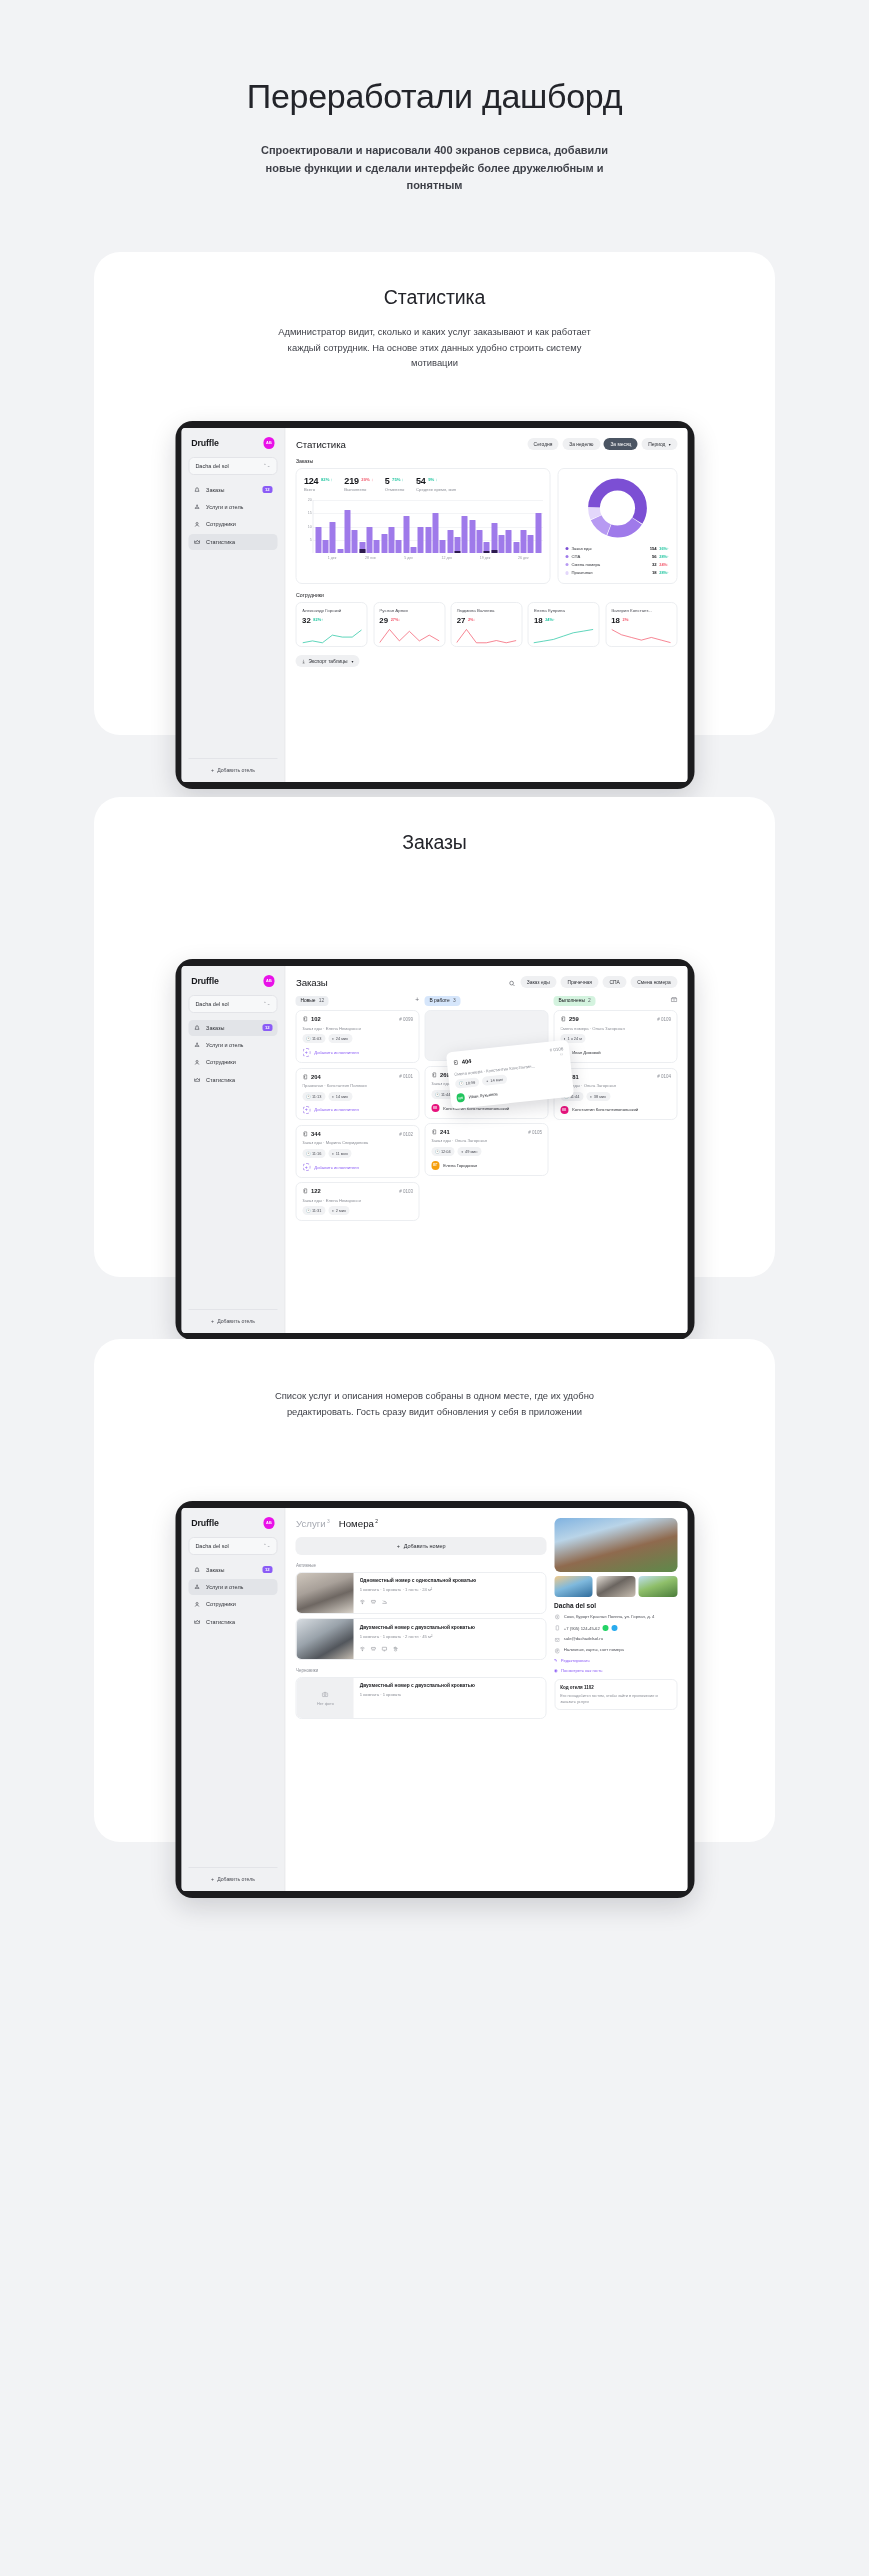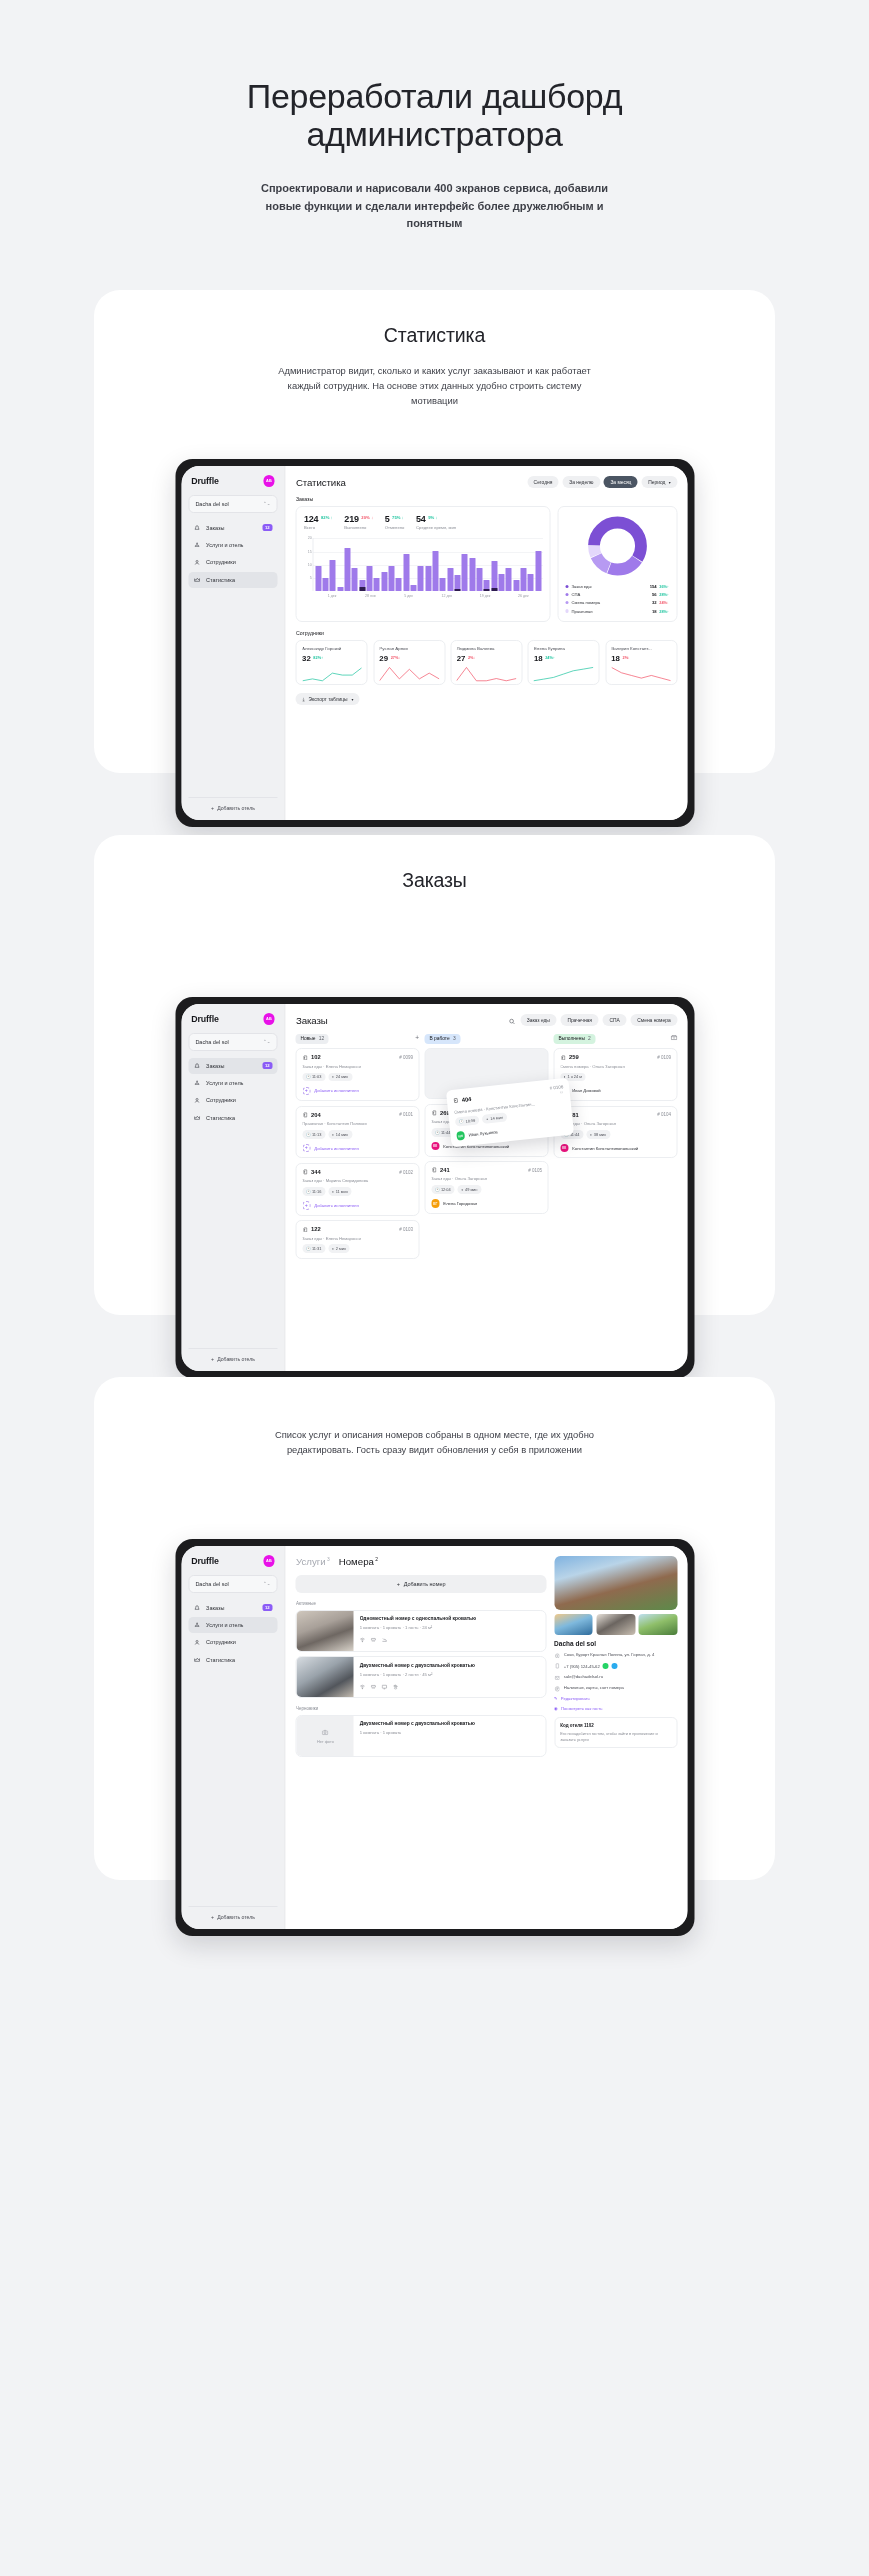--- a/index.html
+++ b/index.html
@@ -40,21 +40,21 @@
     max-width: 324px;
   }
 
   
   .tablet {
     position: absolute; left: 50%; transform: translateX(-50%);
     background: #1c1c1e; border-radius: 17px; padding: 7.1px 6.5px;
     box-shadow: 0 9px 26px rgba(20,20,30,.16);
   }
   .screen {
-    background: #f4f5f7; border-radius: 18px; overflow: hidden;
+    background: #f4f5f7; border-radius: 4px; overflow: hidden;
     display: flex; position: relative;
   }
   .t1 { top: 169px; width: 519px; }
   .t1 .screen { height: 354px; }
   .t2 { top: 162px; width: 519px; }
   .t2 .screen { height: 367px; }
   .t3 { top: 162px; width: 519px; }
   .t3 .screen { height: 383px; }
 
   
@@ -257,21 +257,20 @@
   .ph-pool { background: linear-gradient(160deg,#f0c98a 0%,#7fb9dd 45%,#2f6c9c 100%); }
   .ph-int  { background: linear-gradient(150deg,#e8e2da 0%,#6b6560 45%,#c9bfb2 100%); }
   .ph-yard { background: linear-gradient(160deg,#bfe0f2 0%,#8fbf6a 45%,#4a7c3a 100%); }
 </style>
 </head>
 <body>
 
 <div class="hero">
   <h1>
     <span>Переработали дашборд</span><br>
-    <span>администратора</span>
   </h1>
   <p>Спроектировали и нарисовали 400 экранов сервиса, добавили новые функции и сделали интерфейс более дружелюбным и понятным</p>
 </div>
 
 <div class="section s1">
   <div class="sec-head">
     <h2>Статистика</h2>
     <p>Администратор видит, сколько и каких услуг заказывают и как работает каждый сотрудник. На основе этих данных удобно строить систему мотивации</p>
   </div>
 

